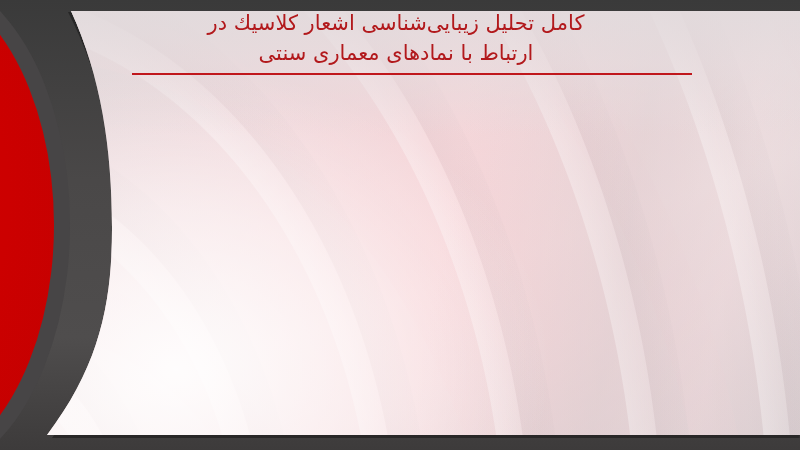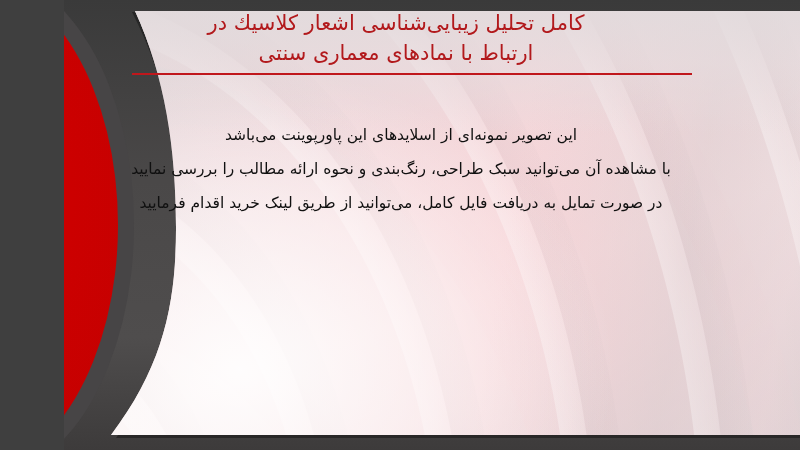--- a/index.html
+++ b/index.html
@@ -8,21 +8,21 @@
     padding: 0;
     background: #3f3f3f;
   }
   body {
     font-family: "DejaVu Sans", "Liberation Sans", sans-serif;
   }
 
   
   #slide {
     position: relative;
-    width: 736px;
+    width: 800px;
     height: 450px;
     overflow: hidden;
     background: #444244;
   }
 
   
   #frame-bg {
     position: absolute;
     inset: 0;
     background: linear-gradient(180deg, #3a3a3a 0%, #4a4848 40%, #4f4d4d 75%, #3d3b3b 100%);
@@ -221,20 +221,15 @@
   </div>
 
   <div id="content">
 
     <div id="title-block">
       <div id="title">کامل تحلیل زیبایی‌شناسی اشعار کلاسیك در
 ارتباط با نمادهای معماری سنتی</div>
       <div id="title-rule"></div>
     </div>
 
-    <div id="body-block">
-      <div class="body-line">این تصویر نمونه‌ای از اسلایدهای این پاورپوینت می‌باشد</div>
-      <div class="body-line">با مشاهده آن می‌توانید سبک طراحی، رنگ‌بندی و نحوه ارائه مطالب را بررسی نمایید</div>
-      <div class="body-line">در صورت تمایل به دریافت فایل کامل، می‌توانید از طریق لینک خرید اقدام فرمایید</div>
-    </div>
 
   </div>
 </div>
 
 </body></html>

